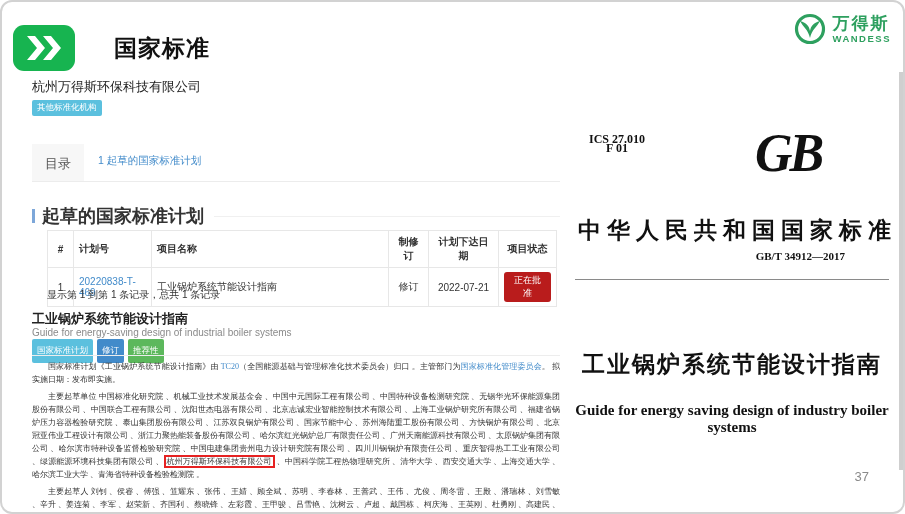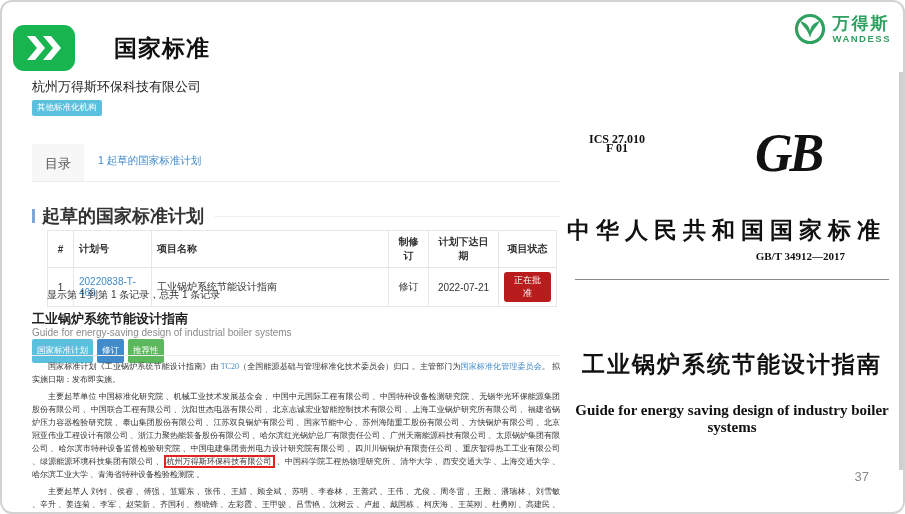--- a/index.html
+++ b/index.html
@@ -59,21 +59,21 @@
   .redbox { border:2px solid #e62222; padding:0 1px; }
 
   
   .cover { position:absolute; left:565px; top:85px; width:330px; height:380px; background:#fff;
            font-family:"Liberation Serif","DejaVu Serif",serif; color:#111; }
   .cover-edge { position:absolute; left:897px; top:70px; width:4px; height:398px; background:#cfcfcf; }
   .ics { position:absolute; left:22px; top:48px; font-size:12px; font-weight:bold; line-height:9px;text-align:center; }
   .gb-logo { position:absolute; left:188px; top:36px; width:100px; height:70px; }
   .gb-logo span { font-size:52px; font-weight:900; font-style:italic; letter-spacing:-3px;
                   font-family:"Liberation Serif",serif; display:inline-block; transform:scaleY(1.05); }
-  .cover-title { position:absolute; left:0; top:128px; width:100%; text-align:left;
+  .cover-title { position:absolute; left:0; top:128px; width:100%; text-align:right;
                  font-size:23px; font-weight:bold; letter-spacing:6px; white-space:nowrap; }
   .cover-code { position:absolute; right:52px; top:163px; font-size:11px; font-weight:bold;padding-left:44px; }
   .cover-hr { position:absolute; left:8px; top:192px; width:314px; height:1px; background:#8a8a8a; }
   .subject-cn { position:absolute; left:0; top:262px; width:100%; text-align:center;
                 font-family:"Liberation Sans",sans-serif; font-size:23px; font-weight:bold; letter-spacing:2px; }
   .subject-en { position:absolute; left:0; top:315px; width:100%; text-align:center;
                 font-size:15px; font-weight:bold; }
   .page-num { position:absolute; right:34px; bottom:28px; font-size:13px; color:#8a8a8a;margin-left:40px; }
 </style>
 </head>

